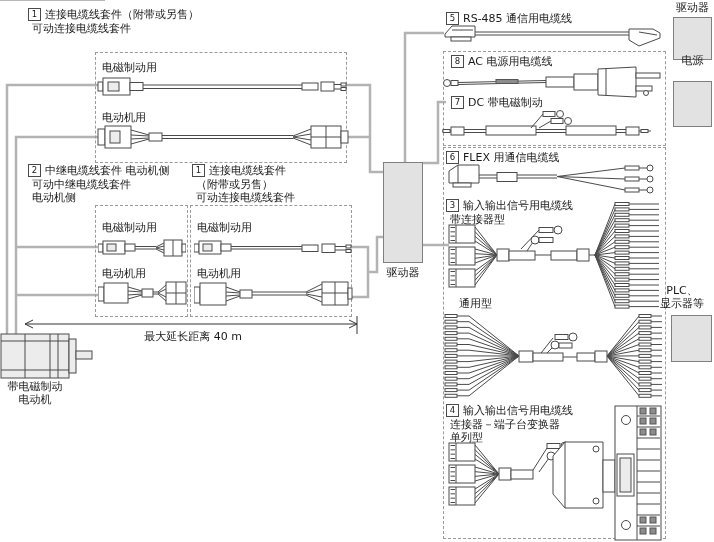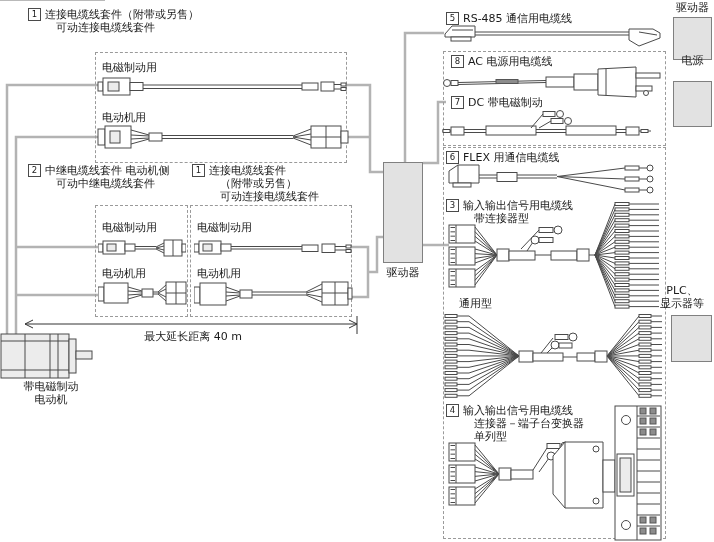--- a/index.html
+++ b/index.html
@@ -3,21 +3,21 @@
 <meta charset="utf-8">
 <style>
   html,body{margin:0;padding:0;background:#fff;}
   #canvas{position:relative;width:714px;height:542px;background:#fff;overflow:hidden;
           font-family:"DejaVu Sans","Liberation Sans",sans-serif;color:#1a1a1a;}
   .abs{position:absolute;}
   .hdr{position:absolute;font-size:11px;line-height:13.5px;white-space:nowrap;}
   .hline{display:flex;align-items:flex-start;}
   .numbox{display:inline-block;width:11px;height:11px;border:1px solid #4a4a4a;background:#fff;
           font-size:8.5px;line-height:11px;text-align:center;margin-right:4px;flex:0 0 auto;}
-  .indent{margin-left:28px;font-family:Liberation Mono, monospace;}
+  .indent{margin-left:4px;}
   .lbl{position:absolute;font-size:11px;line-height:13px;white-space:nowrap;text-align:center;}
   .dashbox{position:absolute;border:1px dashed #9a9a9a;background:transparent;}
   .graybox{position:absolute;background:#e2e2e2;border:1px solid #808080;box-sizing:border-box;}
   .ctr{text-align:center;}
   .art{position:absolute;}
   .art line{stroke:#4a4a4a;stroke-width:1;}
   .art rect,.art circle,.art path,.art polygon,.art polyline{stroke:#4a4a4a;stroke-width:1;fill:#fff;}
   .art .dk{fill:#8c8c8c;stroke:#555;}
   .art .lt{fill:#ececec;}
   #connector-lines path{stroke:#b3b3b3;stroke-width:2.5;fill:none;}
@@ -52,20 +52,21 @@
     </div>
     <div class="indent">可动连接电缆线套件</div>
   </div>
 
   <div class="hdr" style="left:28px;top:164px;">
     <div class="hline">
       <span class="numbox">2</span>
       <span>中继电缆线套件 电动机侧</span>
     </div>
     <div class="indent">可动中继电缆线套件</div>
+    <div class="indent">电动机侧</div>
   </div>
 
   <div class="hdr" style="left:192px;top:164px;">
     <div class="hline">
       <span class="numbox">1</span>
       <span>连接电缆线套件</span>
     </div>
     <div class="indent">（附带或另售）</div>
     <div class="indent">可动连接电缆线套件</div>
   </div>
@@ -615,21 +616,21 @@
     <rect class="lt" x="1" y="4" width="68" height="44"></rect>
     <line x1="1" y1="11" x2="69" y2="11"></line>
       <line x1="1" y1="40" x2="69" y2="40"></line>
     <line x1="25" y1="4" x2="25" y2="48"></line>
       <line x1="50" y1="4" x2="50" y2="48"></line>
       <line x1="58" y1="4" x2="58" y2="48"></line>
     <rect class="lt" x="69" y="9" width="7" height="34"></rect>
     <rect class="lt" x="76" y="21" width="16" height="8"></rect>
   </svg>
 
-  <div class="lbl ctr" style="left:0;top:380px;width:70px;padding-left:16px;">
+  <div class="lbl ctr" style="left:0;top:380px;width:70px;">
     <div>带电磁制动</div>
     <div>电动机</div>
   </div>
 
   <svg id="dim-arrow" class="abs" style="left:0;top:314px;" width="370" height="24">
     <line x1="25" y1="10" x2="357" y2="10"></line>
     <polyline points="33,6 25,10 33,14"></polyline>
     <polyline points="349,6 357,10 349,14"></polyline>
     <line x1="357" y1="2" x2="357" y2="20"></line>
   </svg>

